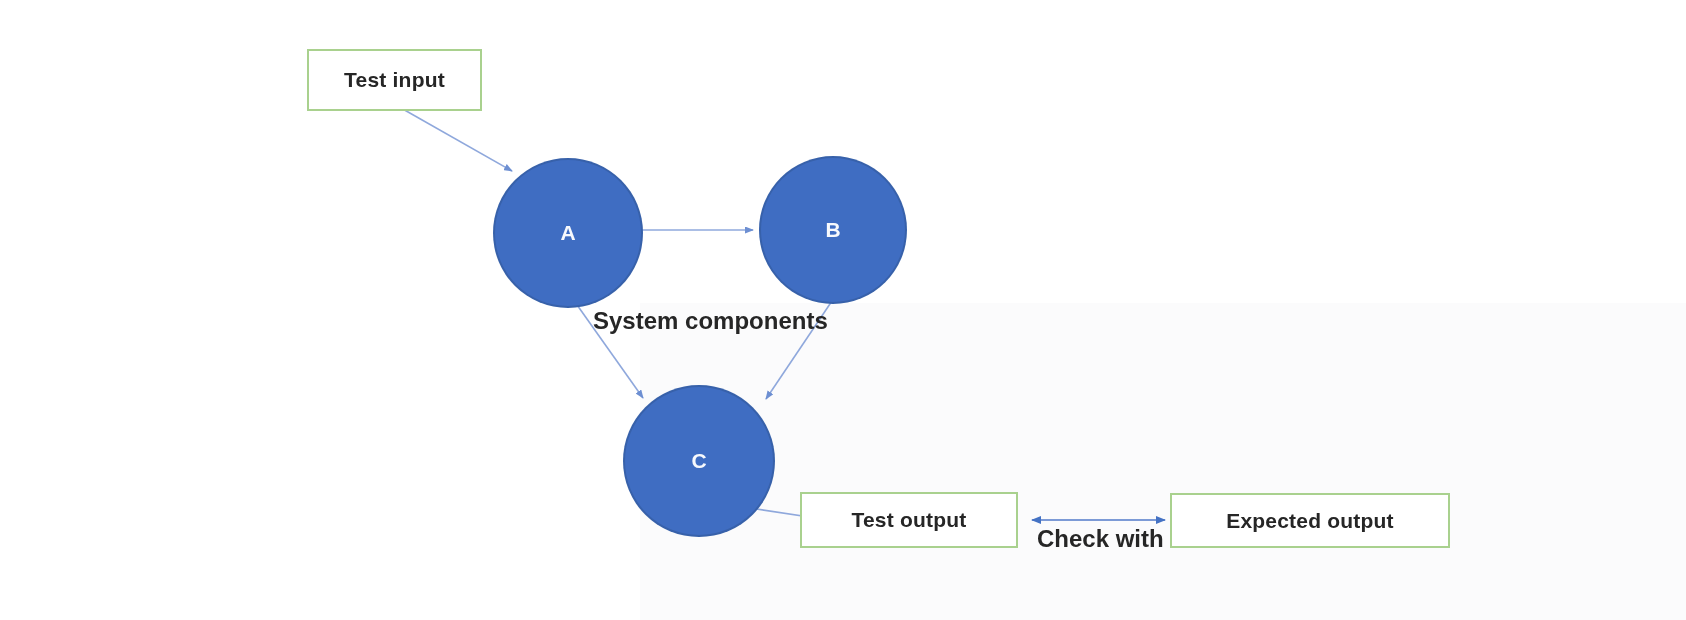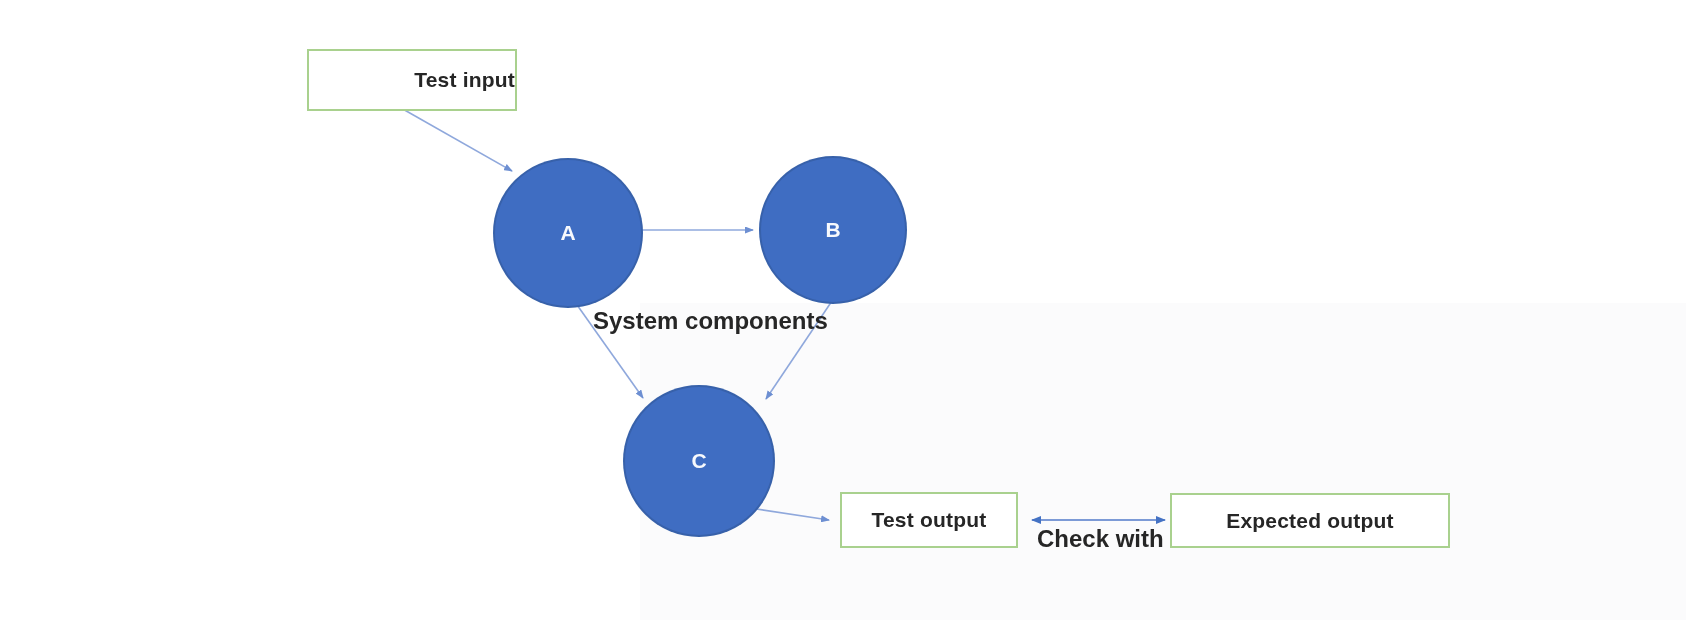--- a/index.html
+++ b/index.html
@@ -76,37 +76,37 @@
       </marker>
     </defs>
     <line x1="401" y1="108" x2="512" y2="171" stroke="#8fa8dc" stroke-width="1.6" marker-end="url(#arrow-light)"></line>
     <line x1="640" y1="230" x2="753" y2="230" stroke="#8fa8dc" stroke-width="1.6" marker-end="url(#arrow-light)"></line>
     <line x1="570" y1="295" x2="643" y2="398" stroke="#8fa8dc" stroke-width="1.6" marker-end="url(#arrow-light)"></line>
     <line x1="838" y1="292" x2="766" y2="399" stroke="#8fa8dc" stroke-width="1.6" marker-end="url(#arrow-light)"></line>
     <line x1="750" y1="508" x2="829" y2="520" stroke="#8fa8dc" stroke-width="1.6" marker-end="url(#arrow-light)"></line>
     <line x1="1032" y1="520" x2="1165" y2="520" stroke="#7c9ad6" stroke-width="1.8" marker-start="url(#arrow-strong-start)" marker-end="url(#arrow-strong)"></line>
   </svg>
 
-  <div class="node-box" style="left:307px; top:49px; width:210px; height:62px;justify-content:flex-end;">
+  <div class="node-box" style="left:307px; top:49px; width:175px; height:62px;">
     <span>Test input</span>
   </div>
 
   <div class="node-circle" style="left:493px; top:158px; width:150px; height:150px;">
     <span>A</span>
   </div>
 
   <div class="node-circle" style="left:759px; top:156px; width:148px; height:148px;">
     <span>B</span>
   </div>
 
   <div class="node-circle" style="left:623px; top:385px; width:152px; height:152px;">
     <span>C</span>
   </div>
 
-  <div class="node-box" style="left:840px; top:492px; width:178px; height:56px;">
+  <div class="node-box" style="left:800px; top:492px; width:218px; height:56px;">
     <span>Test output</span>
   </div>
 
   <div class="node-box" style="left:1170px; top:493px; width:280px; height:55px;">
     <span>Expected output</span>
   </div>
 
   <div class="float-label" style="left:593px; top:307px; width:222px;">System components</div>
 
   <div class="float-label" style="left:1037px; top:489px; width:122px; font-size:24px;margin-top:36px;">Check with</div>

